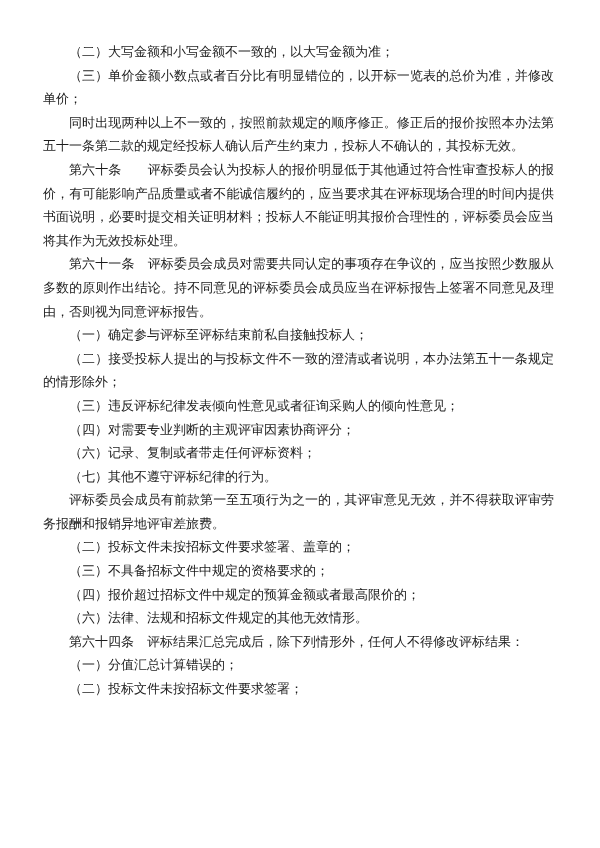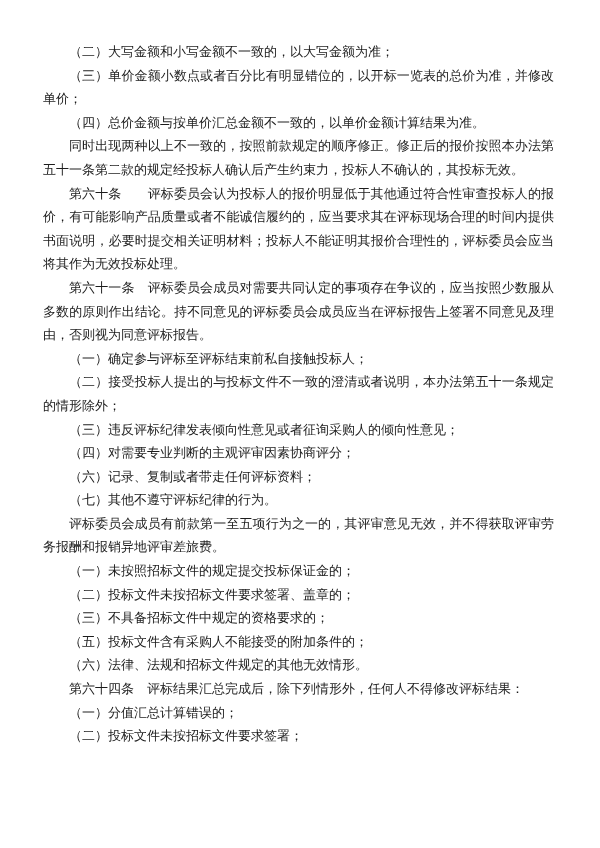--- a/index.html
+++ b/index.html
@@ -31,33 +31,31 @@
     word-break: break-all;
   }
 </style>
 </head>
 <body>
 
 <div class="page">
   <div class="doc-body">
     <p>（二）大写金额和小写金额不一致的，以大写金额为准；</p>
     <p>（三）单价金额小数点或者百分比有明显错位的，以开标一览表的总价为准，并修改单价；</p>
-    <p>（四）总价金额与按单价汇总金额不一致的，以单价金额计算结果为准。</p>
     <p>同时出现两种以上不一致的，按照前款规定的顺序修正。修正后的报价按照本办法第五十一条第二款的规定经投标人确认后产生约束力，投标人不确认的，其投标无效。</p>
     <p>第六十条　　评标委员会认为投标人的报价明显低于其他通过符合性审查投标人的报价，有可能影响产品质量或者不能诚信履约的，应当要求其在评标现场合理的时间内提供书面说明，必要时提交相关证明材料；投标人不能证明其报价合理性的，评标委员会应当将其作为无效投标处理。</p>
     <p>第六十一条　评标委员会成员对需要共同认定的事项存在争议的，应当按照少数服从多数的原则作出结论。持不同意见的评标委员会成员应当在评标报告上签署不同意见及理由，否则视为同意评标报告。</p>
     <p>（一）确定参与评标至评标结束前私自接触投标人；</p>
     <p>（二）接受投标人提出的与投标文件不一致的澄清或者说明，本办法第五十一条规定的情形除外；</p>
     <p>（三）违反评标纪律发表倾向性意见或者征询采购人的倾向性意见；</p>
     <p>（四）对需要专业判断的主观评审因素协商评分；</p>
     <p>（六）记录、复制或者带走任何评标资料；</p>
     <p>（七）其他不遵守评标纪律的行为。</p>
     <p>评标委员会成员有前款第一至五项行为之一的，其评审意见无效，并不得获取评审劳务报酬和报销异地评审差旅费。</p>
-    <p>（一）未按照招标文件的规定提交投标保证金的；</p>
     <p>（二）投标文件未按招标文件要求签署、盖章的；</p>
     <p>（三）不具备招标文件中规定的资格要求的；</p>
-    <p>（五）投标文件含有采购人不能接受的附加条件的；</p>
+    <p>（四）报价超过招标文件中规定的预算金额或者最高限价的；</p>
     <p>（六）法律、法规和招标文件规定的其他无效情形。</p>
     <p>第六十四条　评标结果汇总完成后，除下列情形外，任何人不得修改评标结果：</p>
     <p>（一）分值汇总计算错误的；</p>
     <p>（二）投标文件未按招标文件要求签署；</p>
   </div>
 </div>
 
 </body></html>

